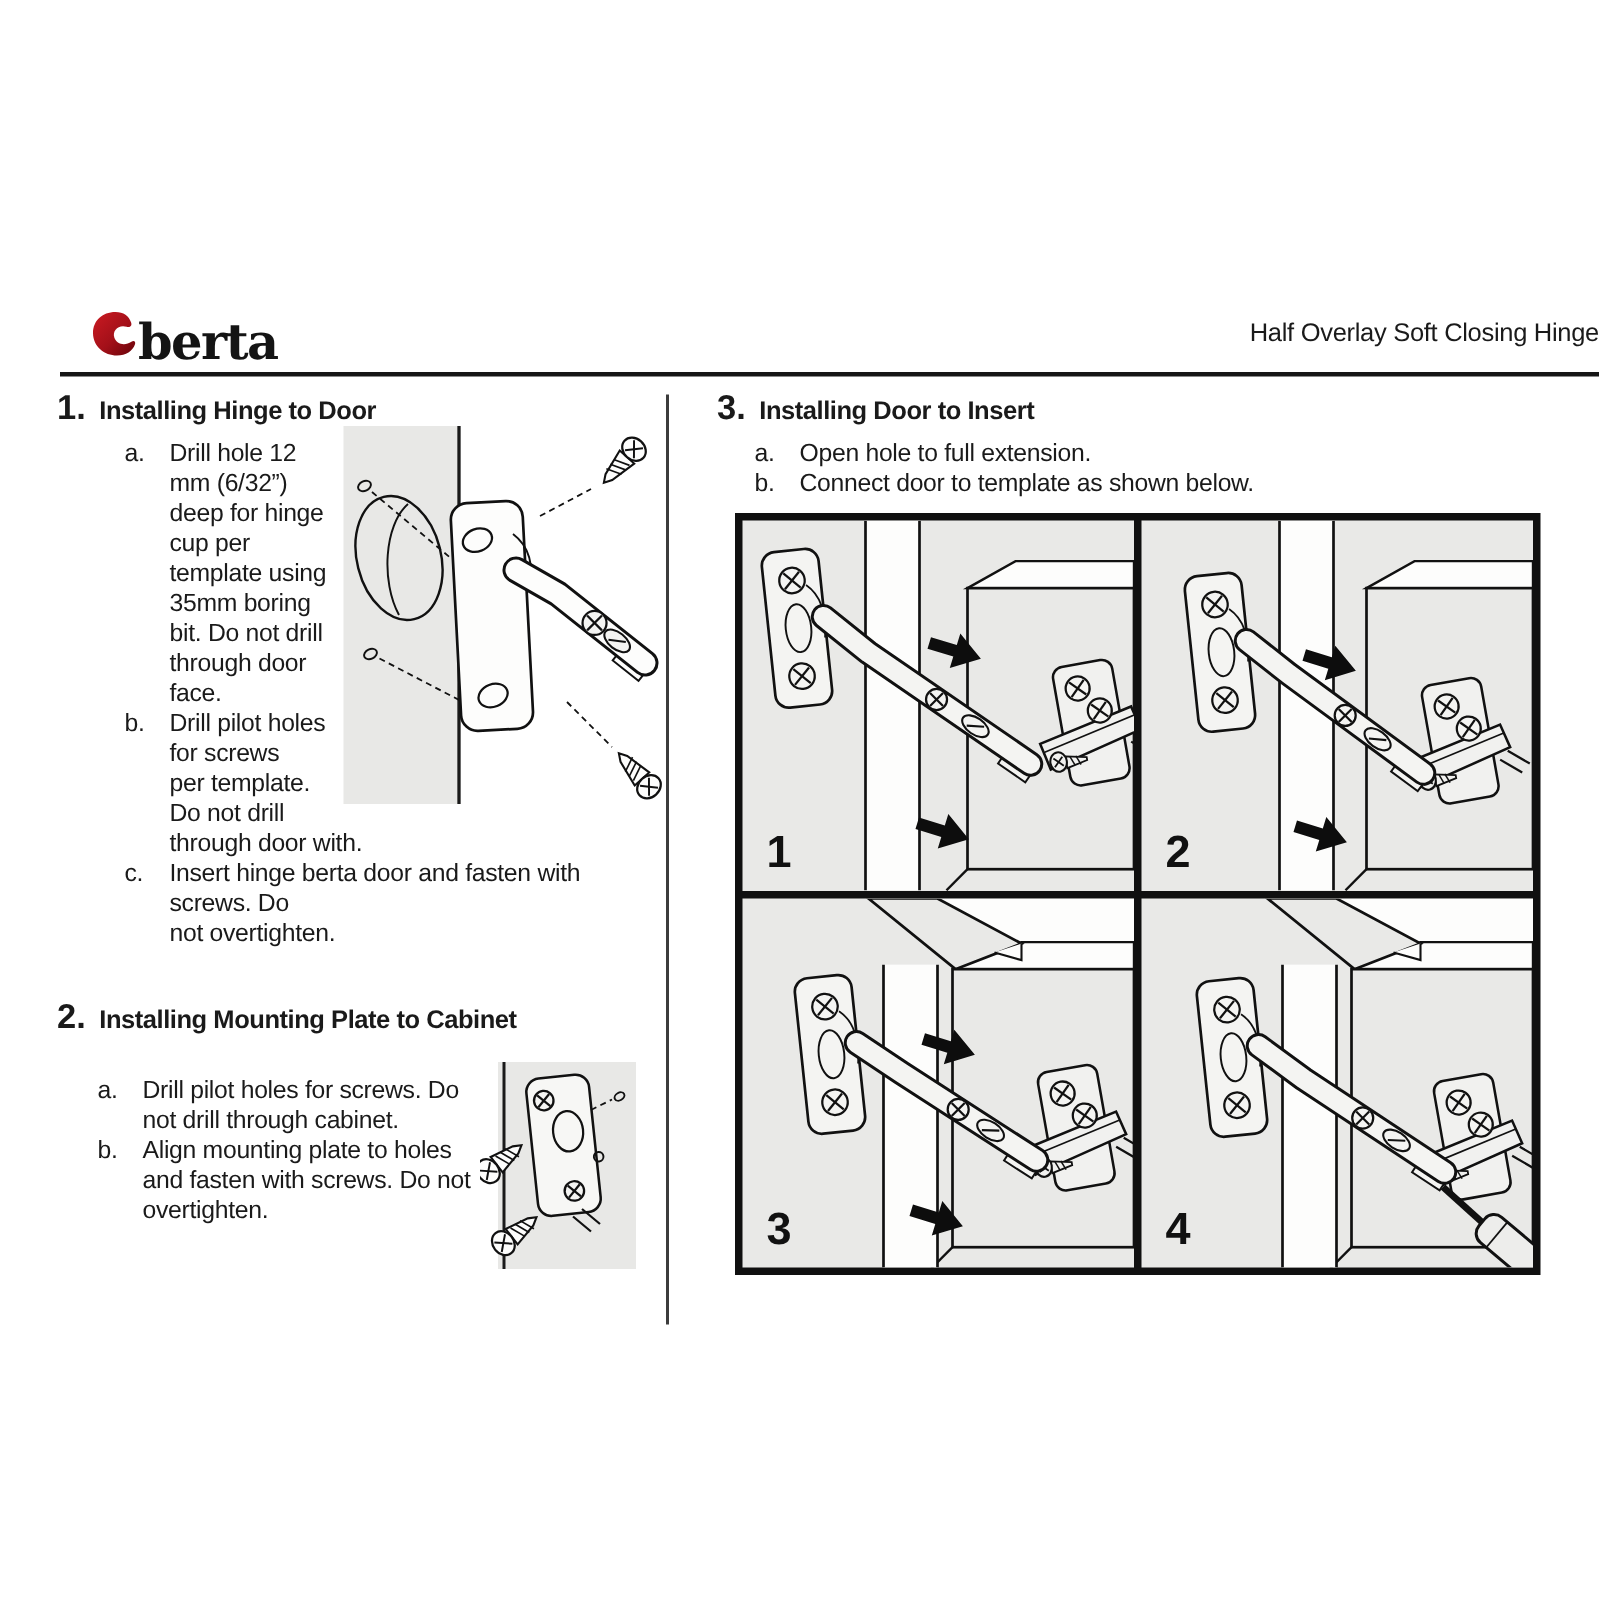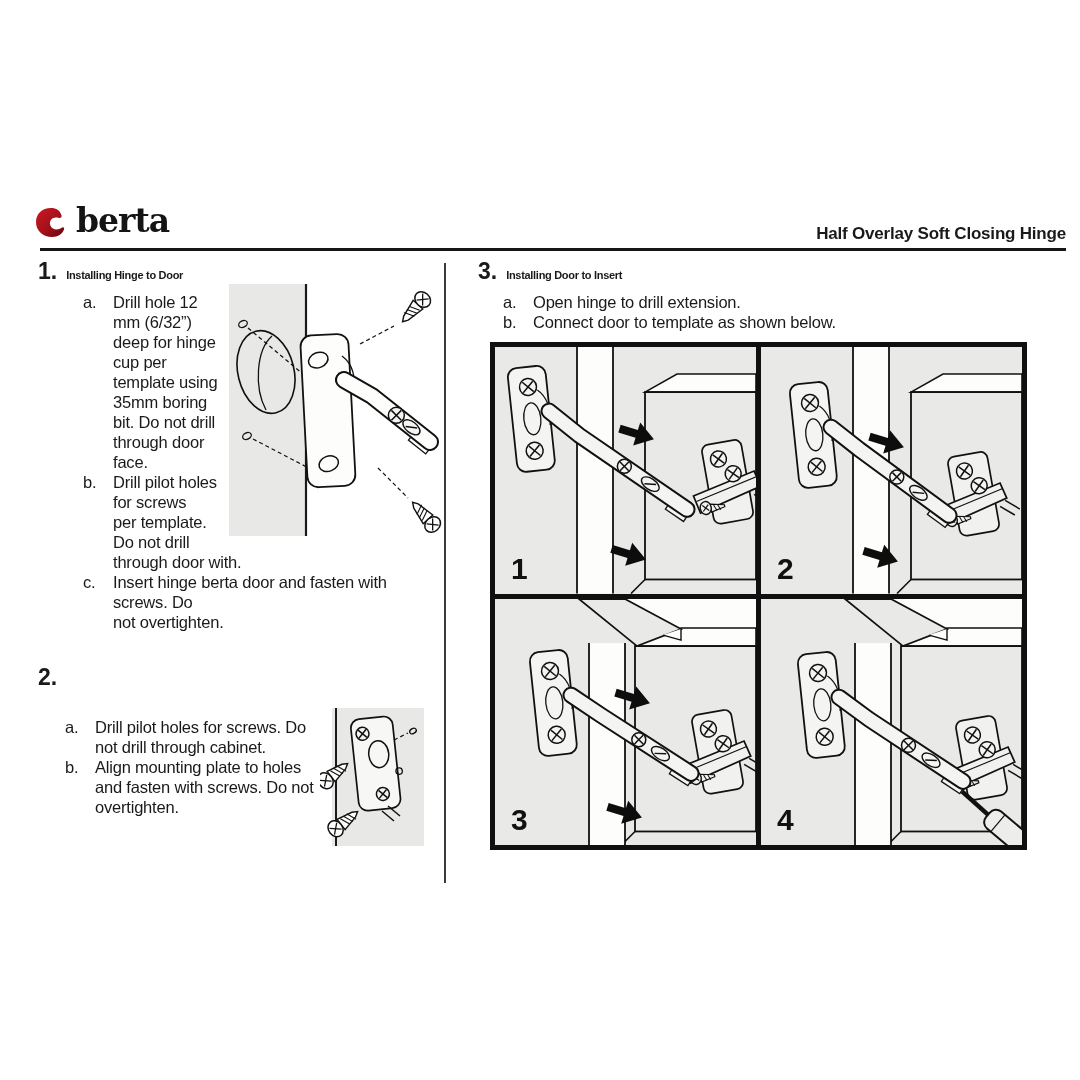--- a/index.html
+++ b/index.html
@@ -1,29 +1,29 @@
 <!DOCTYPE html>
 <html><head>
 <meta charset="utf-8">
 <style>
   html,body{margin:0;padding:0;width:1080px;height:1080px;overflow:hidden;background:#ffffff;}
   body{position:relative;font-family:"Liberation Sans",sans-serif;color:#1a1a1a;}
   .abs{position:absolute;}
 
   
-  #logo{left:34px;top:204px;display:flex;align-items:flex-start;gap:10px;}
+  #logo{left:60px;top:204px;display:flex;align-items:flex-end;gap:0;}
   #brand-text{font-family:"DejaVu Serif",serif;font-weight:700;font-size:33px;line-height:34px;letter-spacing:-1px;color:#141414;}
-  #doc-title{right:14px;top:224px;font-size:17px;font-weight:700;letter-spacing:-0.2px;}
+  #doc-title{right:14px;top:212px;font-size:17px;font-weight:400;letter-spacing:-0.2px;}
   #header-rule{left:40px;top:248px;width:1026px;height:3px;background:#161616;}
   #v-divider{left:444px;top:263px;width:2px;height:620px;background:#3c3c3c;}
 
   
   .sec-head{display:flex;align-items:baseline;gap:9px;}
   .sec-num{font-size:23px;font-weight:700;}
-  .sec-title{font-size:11px;font-weight:700;letter-spacing:-0.3px;}
+  .sec-title{font-size:17px;font-weight:700;letter-spacing:-0.3px;}
   .items{margin-top:7px;}
   .item{display:grid;grid-template-columns:30px 1fr;align-items:start;}
   .item-marker,.item-text{font-size:16.5px;line-height:20px;letter-spacing:-0.2px;}
   .item-text{white-space:pre-line;}
   #sec1{left:38px;top:258px;width:402px;}
   #sec1 .items{padding-left:45px;}
   #sec2{left:38px;top:664px;width:402px;}
   #sec2 .items{padding-left:27px;margin-top:26px;}
   #sec3{left:478px;top:258px;width:560px;}
   #sec3 .items{padding-left:25px;}
@@ -145,20 +145,21 @@
         <line x1="20" y1="-5" x2="24" y2="5" stroke="#111" stroke-width="1.1"></line>
         <ellipse cx="2" cy="0" rx="7" ry="8.5" fill="#fdfdfc" stroke="#111" stroke-width="1.5"></ellipse>
         <line x1="-2.5" y1="-4" x2="6.5" y2="4" stroke="#111" stroke-width="1.3"></line>
         <line x1="6.5" y1="-4" x2="-2.5" y2="4" stroke="#111" stroke-width="1.3"></line>
       </g>
     </svg></div>
 
 <div class="abs" id="sec2">
   <div class="sec-head">
     <span class="sec-num">2.</span>
+    <span class="sec-title">Installing Mounting Plate to Cabinet</span>
   </div>
   <div class="items">
       <div class="item">
         <span class="item-marker">a.</span>
         <span class="item-text">Drill pilot holes for screws. Do
 not drill through cabinet.</span>
       </div>
       <div class="item">
         <span class="item-marker">b.</span>
         <span class="item-text">Align mounting plate to holes
@@ -207,21 +208,21 @@
     </svg></div>
 
 <div class="abs" id="sec3">
   <div class="sec-head">
     <span class="sec-num">3.</span>
     <span class="sec-title">Installing Door to Insert</span>
   </div>
   <div class="items">
       <div class="item">
         <span class="item-marker">a.</span>
-        <span class="item-text">Open hinge to drill extension.</span>
+        <span class="item-text">Open hole to full extension.</span>
       </div>
       <div class="item">
         <span class="item-marker">b.</span>
         <span class="item-text">Connect door to template as shown below.</span>
       </div>
     </div>
 </div>
 
 <div class="abs" id="grid">
     <div class="cell">

